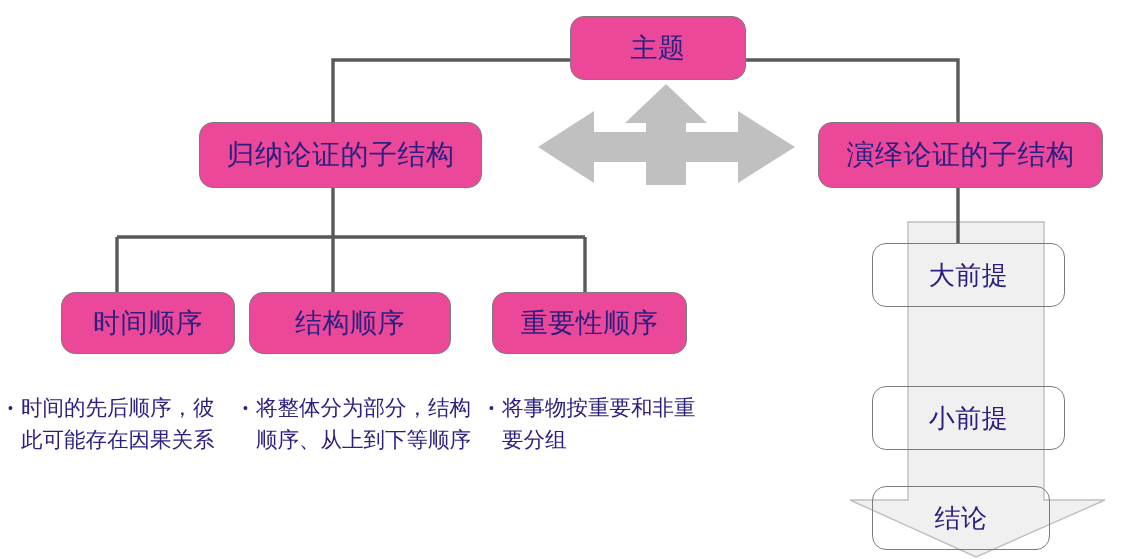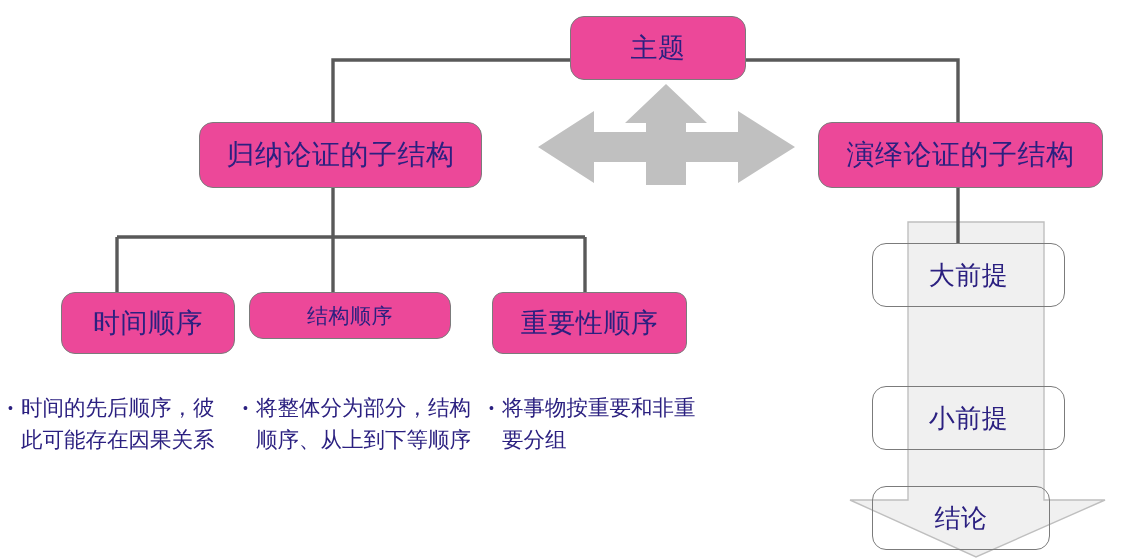--- a/index.html
+++ b/index.html
@@ -58,28 +58,27 @@
     font-size: 28px;
   }
   .n-leaf1 {
     left: 17px; top: 292px;
     width: 174px; height: 62px;
     font-size: 27px;
     margin-left: 44px;
   }
   .n-leaf2 {
     left: 249px; top: 292px;
-    width: 202px; height: 47px;
-    font-size: 21px;
+    width: 202px; height: 62px;
+    font-size: 27px;
   }
   .n-leaf3 {
     left: 492px; top: 292px;
     width: 195px; height: 62px;
     font-size: 27px;
-    border-radius: 11px;
   }
   .n-prem1 {
     left: 872px; top: 243px;
     width: 193px; height: 64px;
     font-size: 26px;
   }
   .n-prem2 {
     left: 872px; top: 364px;
     width: 193px; height: 64px;
     font-size: 26px;

